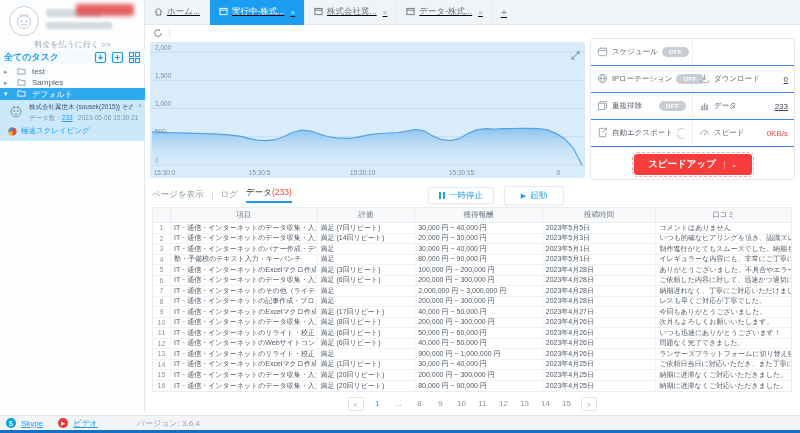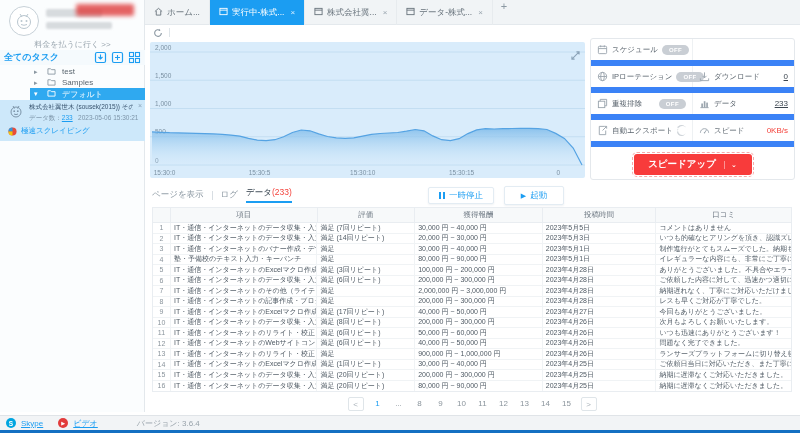--- a/index.html
+++ b/index.html
@@ -12,51 +12,51 @@
   .logo-circle{position:absolute;left:9px;top:6px;width:30px;height:30px;border:1px solid #c7d1d8;border-radius:50%;background:#fff;display:flex;align-items:center;justify-content:center;}
   .redact{position:absolute;background:#d7dbde;border-radius:2px;filter:blur(1px);}
   .redact.r1{left:46px;top:9px;width:56px;height:8px;}
   .redact.r2{left:46px;top:22px;width:66px;height:7px;}
   .redact-red{position:absolute;left:76px;top:4px;width:58px;height:12px;background:#df3d3d;opacity:.8;filter:blur(2px);border-radius:2px;}
   .pay-link{position:absolute;top:39px;left:0;width:145px;text-align:center;font-size:8px;color:#9aa6af;cursor:pointer;}
   .tasks-header{position:absolute;top:50px;left:0;width:145px;height:15px;display:flex;align-items:center;padding:0 4px;background:#f5fafd;}
   .tasks-header .hl{font-size:9px;font-weight:bold;color:#1b9df2;flex:1;}
   .hdr-ic{width:13px;height:13px;margin-left:4px;cursor:pointer;}
   .tree{position:absolute;top:66px;left:0;width:145px;}
-  .tree-row{height:11px;display:flex;align-items:center;padding:0 4px;font-size:8px;color:#5b6770;cursor:pointer;gap:6px;margin-left:30px;}
+  .tree-row{height:11px;display:flex;align-items:center;padding:0 4px;font-size:8px;color:#5b6770;cursor:pointer;gap:6px;}
   .tree-row .caret{font-size:7px;color:#8b98a2;width:7px;}
   .tree-row.sel{background:#2fa9f0;color:#fff;height:12px;}
   .tree-row.sel .caret{color:#fff;}
   .task-card{position:absolute;top:100px;left:0;width:145px;height:41px;background:#cde8fa;cursor:pointer;padding-left:29px;}
   .task-name{position:absolute;left:29px;top:3px;width:104px;font-size:6.5px;color:#3a5570;white-space:nowrap;overflow:hidden;}
   .task-close{position:absolute;right:3px;top:2px;font-size:7px;color:#8ba3b8;cursor:pointer;}
   .task-stats{position:absolute;left:29px;top:14px;width:112px;font-size:6.5px;color:#7d95a9;white-space:nowrap;}
   .task-stats .cnt{color:#1b9df2;text-decoration:underline;cursor:pointer;}
   .task-mode{position:absolute;left:8px;top:26px;display:flex;align-items:center;gap:4px;font-size:7.5px;color:#1b9df2;cursor:pointer;}
   .avatar{position:absolute;left:8px;top:3px;}
 
   
-  .tabbar{position:absolute;left:145px;top:0;width:655px;height:25px;background:#f1f4f6;border-bottom:1px solid #e4e9ed;display:flex;align-items:flex-start;}
+  .tabbar{position:absolute;left:145px;top:0;width:655px;height:25px;background:#f1f4f6;border-bottom:1px solid #e4e9ed;display:flex;align-items:center;text-decoration:underline;}
   .tab{height:25px;display:flex;align-items:center;gap:4px;padding:0 9px;font-size:8.5px;color:#67727b;background:transparent;cursor:pointer;border-right:1px solid #e7ebee;}
   .tab .close{font-size:8px;color:#9aa6af;margin-left:2px;}
   .tab.active{background:#1b9df2;color:#fff;}
   .tab.active .close{color:#d9efff;}
   .newtab{width:22px;text-align:center;font-size:11px;color:#8b98a2;cursor:pointer;}
 
   
   .refreshbar{position:absolute;left:145px;top:25px;width:655px;height:15px;background:#fff;display:flex;align-items:center;padding-left:8px;gap:6px;}
   .refreshbar .vdiv{width:1px;height:9px;background:#dfe5e9;}
 
   
   .chart{position:absolute;left:150px;top:42px;width:435px;height:136px;background:#d9ecfb;border-radius:2px;overflow:hidden;}
   .expand-ic{position:absolute;right:5px;top:4px;cursor:pointer;}
 
   
   .panel{position:absolute;left:590px;top:38px;width:205px;height:142px;background:#fff;border:1px solid #e4e8ec;border-radius:3px;}
-  .p-row{display:flex;height:27px;border-bottom:6px solid #3b82f6;}
+  .p-row{display:flex;height:27px;border-bottom:1px solid #3b82f6;}
   .p-cell{display:flex;align-items:center;padding:0 6px;gap:4px;}
   .p-cell.l{width:102px;border-right:1px solid #eef1f3;}
   .p-cell.r{flex:1;}
   .p-lab{font-size:7.5px;color:#5a646d;white-space:nowrap;}
   .p-val{margin-left:auto;font-size:8px;color:#3c4650;}
   .p-val.link{text-decoration:underline;cursor:pointer;}
   .p-val.danger{color:#f4433c;}
   .pill{margin-left:auto;background:#c9ced4;color:#fff;font-size:6px;font-weight:bold;padding:2px 7px;border-radius:8px;letter-spacing:.4px;cursor:pointer;}
   .toggle{margin-left:auto;position:relative;width:27px;height:11px;border-radius:6px;background:#cfd4d9;cursor:pointer;}
   .toggle .knob{position:absolute;left:1px;top:1px;width:9px;height:9px;border-radius:50%;background:#fff;}

